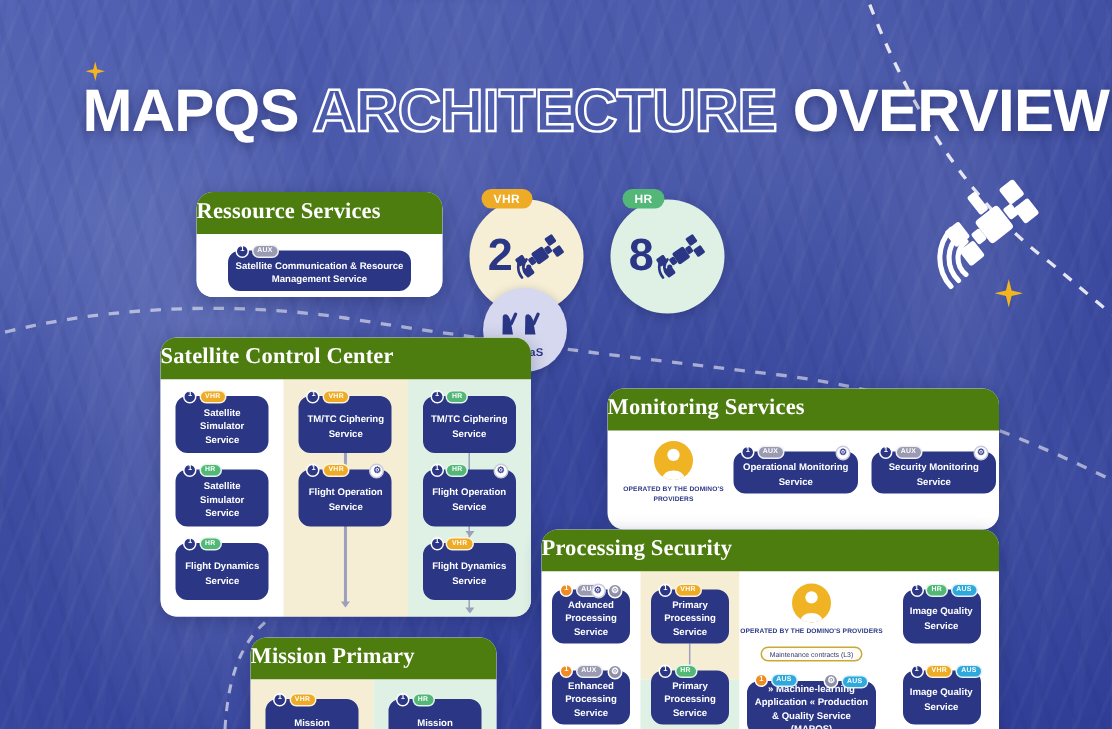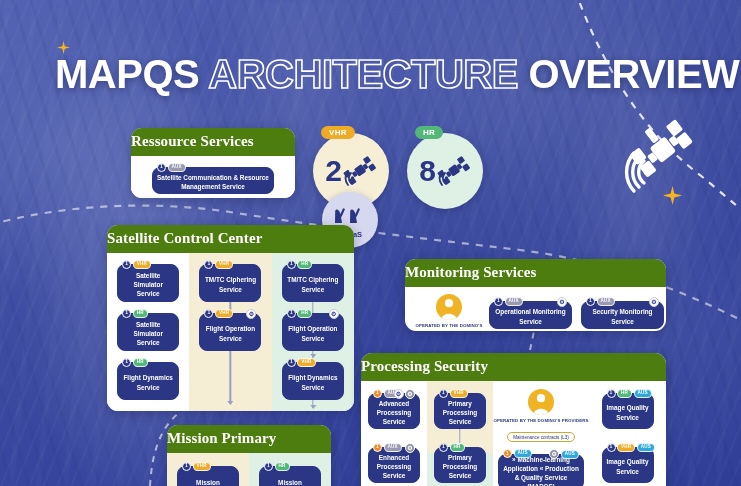--- a/index.html
+++ b/index.html
@@ -400,21 +400,21 @@
             <div class="num-dot">1</div>
             <div class="pill vhr">VHR</div>
           </div>
           <span class="svc-txt">Flight Dynamics Service</span>
         </div>
       </div>
 
     </div>
   </div>
 
-  <div class="panel" style="left:405px;top:259px;width:261px;height:72px;">
+  <div class="panel" style="left:405px;top:259px;width:261px;height:94px;">
     <div class="panel-head">Monitoring Services</div>
     <div class="panel-body" style="height:56px;align-items:center;padding:0 7px;">
       <div class="operator" style="flex:0 0 74px;">
         <div class="avatar">
           <svg width="26" height="26" viewBox="0 0 26 26">
             <circle cx="13" cy="9.2" r="4.1" fill="#ffffff"></circle>
             <path d="M5.4 26 C5.4 17.6 20.6 17.6 20.6 26 Z" fill="#ffffff"></path>
           </svg>
         </div>
         <div class="op-cap">OPERATED BY THE DOMINO'S PROVIDERS</div>

